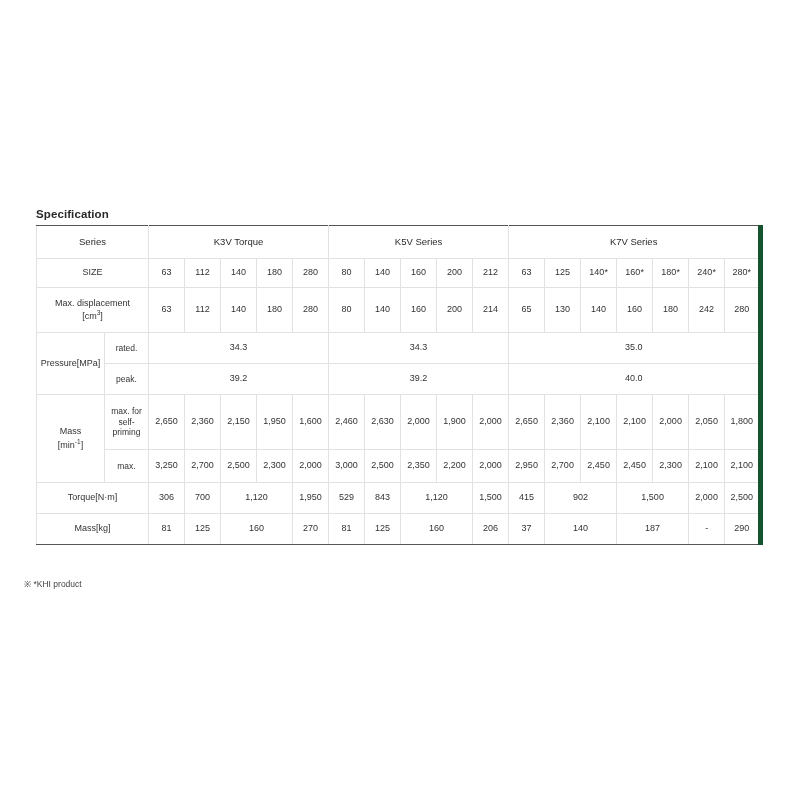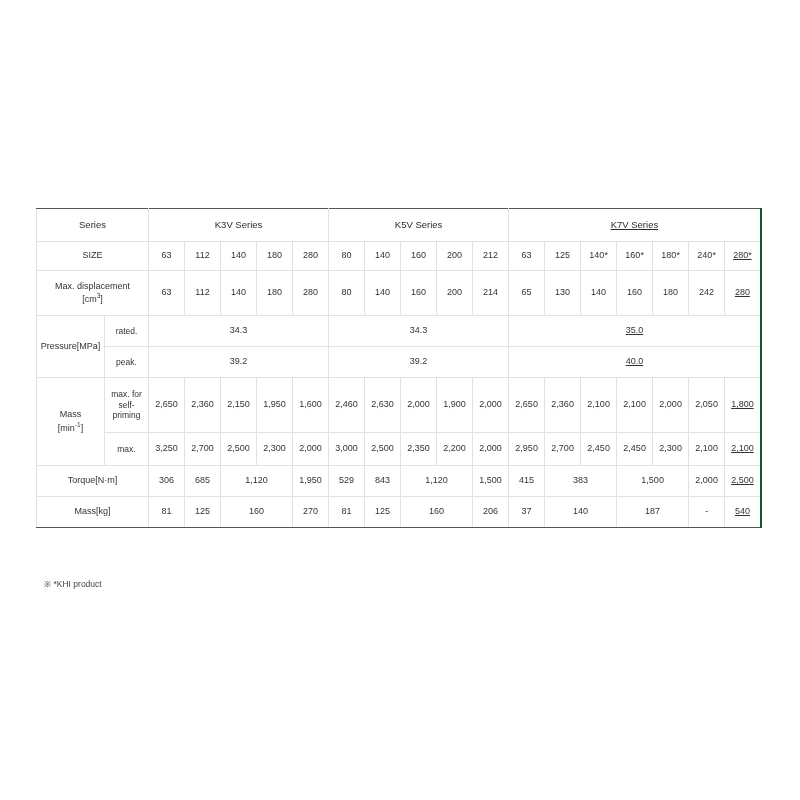--- a/index.html
+++ b/index.html
@@ -40,22 +40,21 @@
   table.spec td, table.spec th {
     border-bottom: 1px solid #e2e2e2;
     border-right: 1px solid #e2e2e2;
     text-align: center;
     vertical-align: middle;
     font-weight: normal;
     padding: 3px 1px;
     line-height: 1.25;
   }
   table.spec tr td:last-child, table.spec tr th:last-child {
-    border-right: 2px solid #14532d;
-    text-decoration: underline;
+    border-right: 5px solid #14532d;
   }
   table.spec {
     border-top: 1.6px solid #555555;
     border-left: 1px solid #e2e2e2;
     border-radius: 25px;
   }
   table.spec tr.last-row td {
     border-bottom: 1.6px solid #555555;
   }
   .hdr {
@@ -67,21 +66,21 @@
     font-size: 9px;
     color: #333333;
   }
   .sublabel {
     font-size: 8.5px;
     color: #333333;
     margin-left: 29px;
   }
   .note {
     position: absolute;
-    left: 44px;
+    left: 24px;
     top: 578px;
     font-size: 8.5px;
     color: #444444;
   }
   .note .mark { font-size: 8.5px; }
   sup { font-size: 6.5px; vertical-align: super; }
   .series-row td { height: 26px; }
   .size-row td { height: 22px; }
   .disp-row td { height: 38px; }
   .pr-row td { height: 24px; }
@@ -90,20 +89,21 @@
   .tq-row td { height: 24px; }
   .ms-row td { height: 24px; }
 </style>
 </head>
 <body>
 
 <div id="page">
 
   <div class="spec-wrap">
 
+    <div class="spec-title">Specification</div>
 
     <table class="spec">
       <colgroup>
         <col style="width:68px">
         <col style="width:44px">
         <col style="width:36px">
           <col style="width:36px">
           <col style="width:36px">
           <col style="width:36px">
           <col style="width:36px">
@@ -117,21 +117,21 @@
           <col style="width:36px">
           <col style="width:36px">
           <col style="width:36px">
           <col style="width:36px">
           <col style="width:36px">
       </colgroup>
 
       <tbody>
           <tr class="series-row">
         <td colspan="2" class="hdr">Series</td>
-        <td colspan="5" class="hdr">K3V Series</td>
+        <td colspan="5" class="hdr">K3V Torque</td>
         <td colspan="5" class="hdr">K5V Series</td>
         <td colspan="7" class="hdr">K7V Series</td>
       </tr>
 
       <tr class="size-row">
         <td colspan="2" class="rowlabel">SIZE</td>
         <td>63</td>
         <td>112</td>
         <td>140</td>
         <td>180</td>
@@ -231,49 +231,49 @@
         <td>2,450</td>
         <td>2,450</td>
         <td>2,300</td>
         <td>2,100</td>
         <td>2,100</td>
       </tr>
 
       <tr class="tq-row">
         <td colspan="2" class="rowlabel">Torque[N·m]</td>
         <td>306</td>
-        <td>685</td>
+        <td>700</td>
         <td colspan="2">1,120</td>
         <td>1,950</td>
         <td>529</td>
         <td>843</td>
         <td colspan="2">1,120</td>
         <td>1,500</td>
         <td>415</td>
-        <td colspan="2">383</td>
+        <td colspan="2">902</td>
         <td colspan="2">1,500</td>
         <td>2,000</td>
         <td>2,500</td>
       </tr>
 
       <tr class="ms-row last-row">
         <td colspan="2" class="rowlabel">Mass[kg]</td>
         <td>81</td>
         <td>125</td>
         <td colspan="2">160</td>
         <td>270</td>
         <td>81</td>
         <td>125</td>
         <td colspan="2">160</td>
         <td>206</td>
         <td>37</td>
         <td colspan="2">140</td>
         <td colspan="2">187</td>
         <td>-</td>
-        <td>540</td>
+        <td>290</td>
       </tr>
     </tbody>
       </table>
   </div>
 
   <div class="note">
     <span class="mark">※</span>
     <span>*KHI product</span>
   </div>
 

